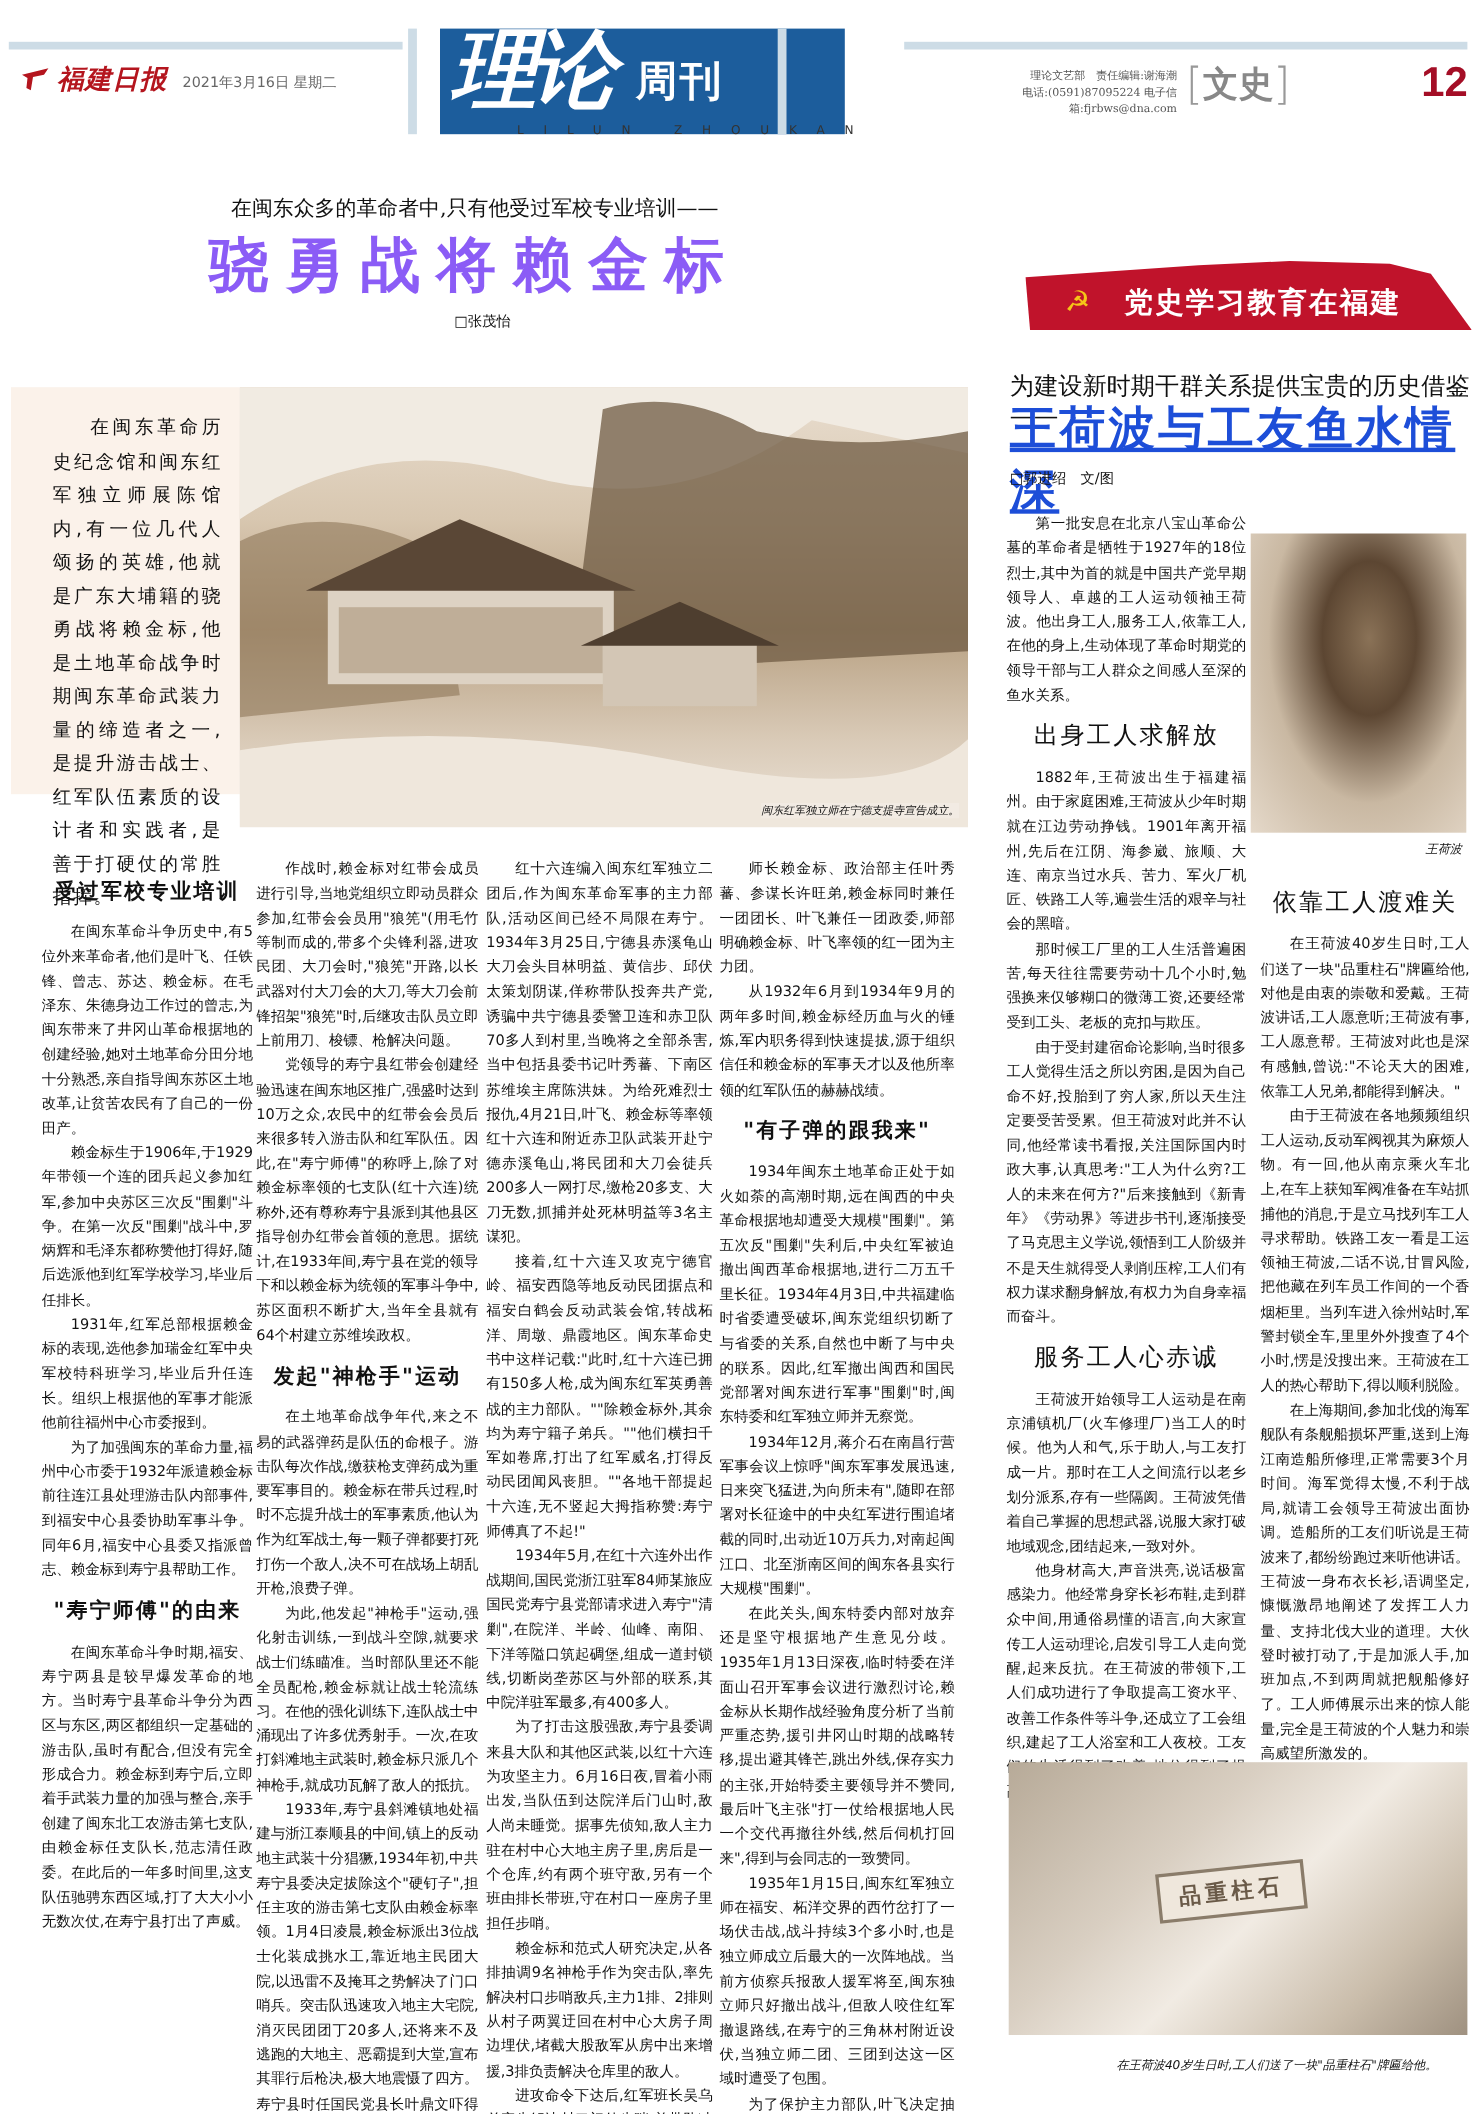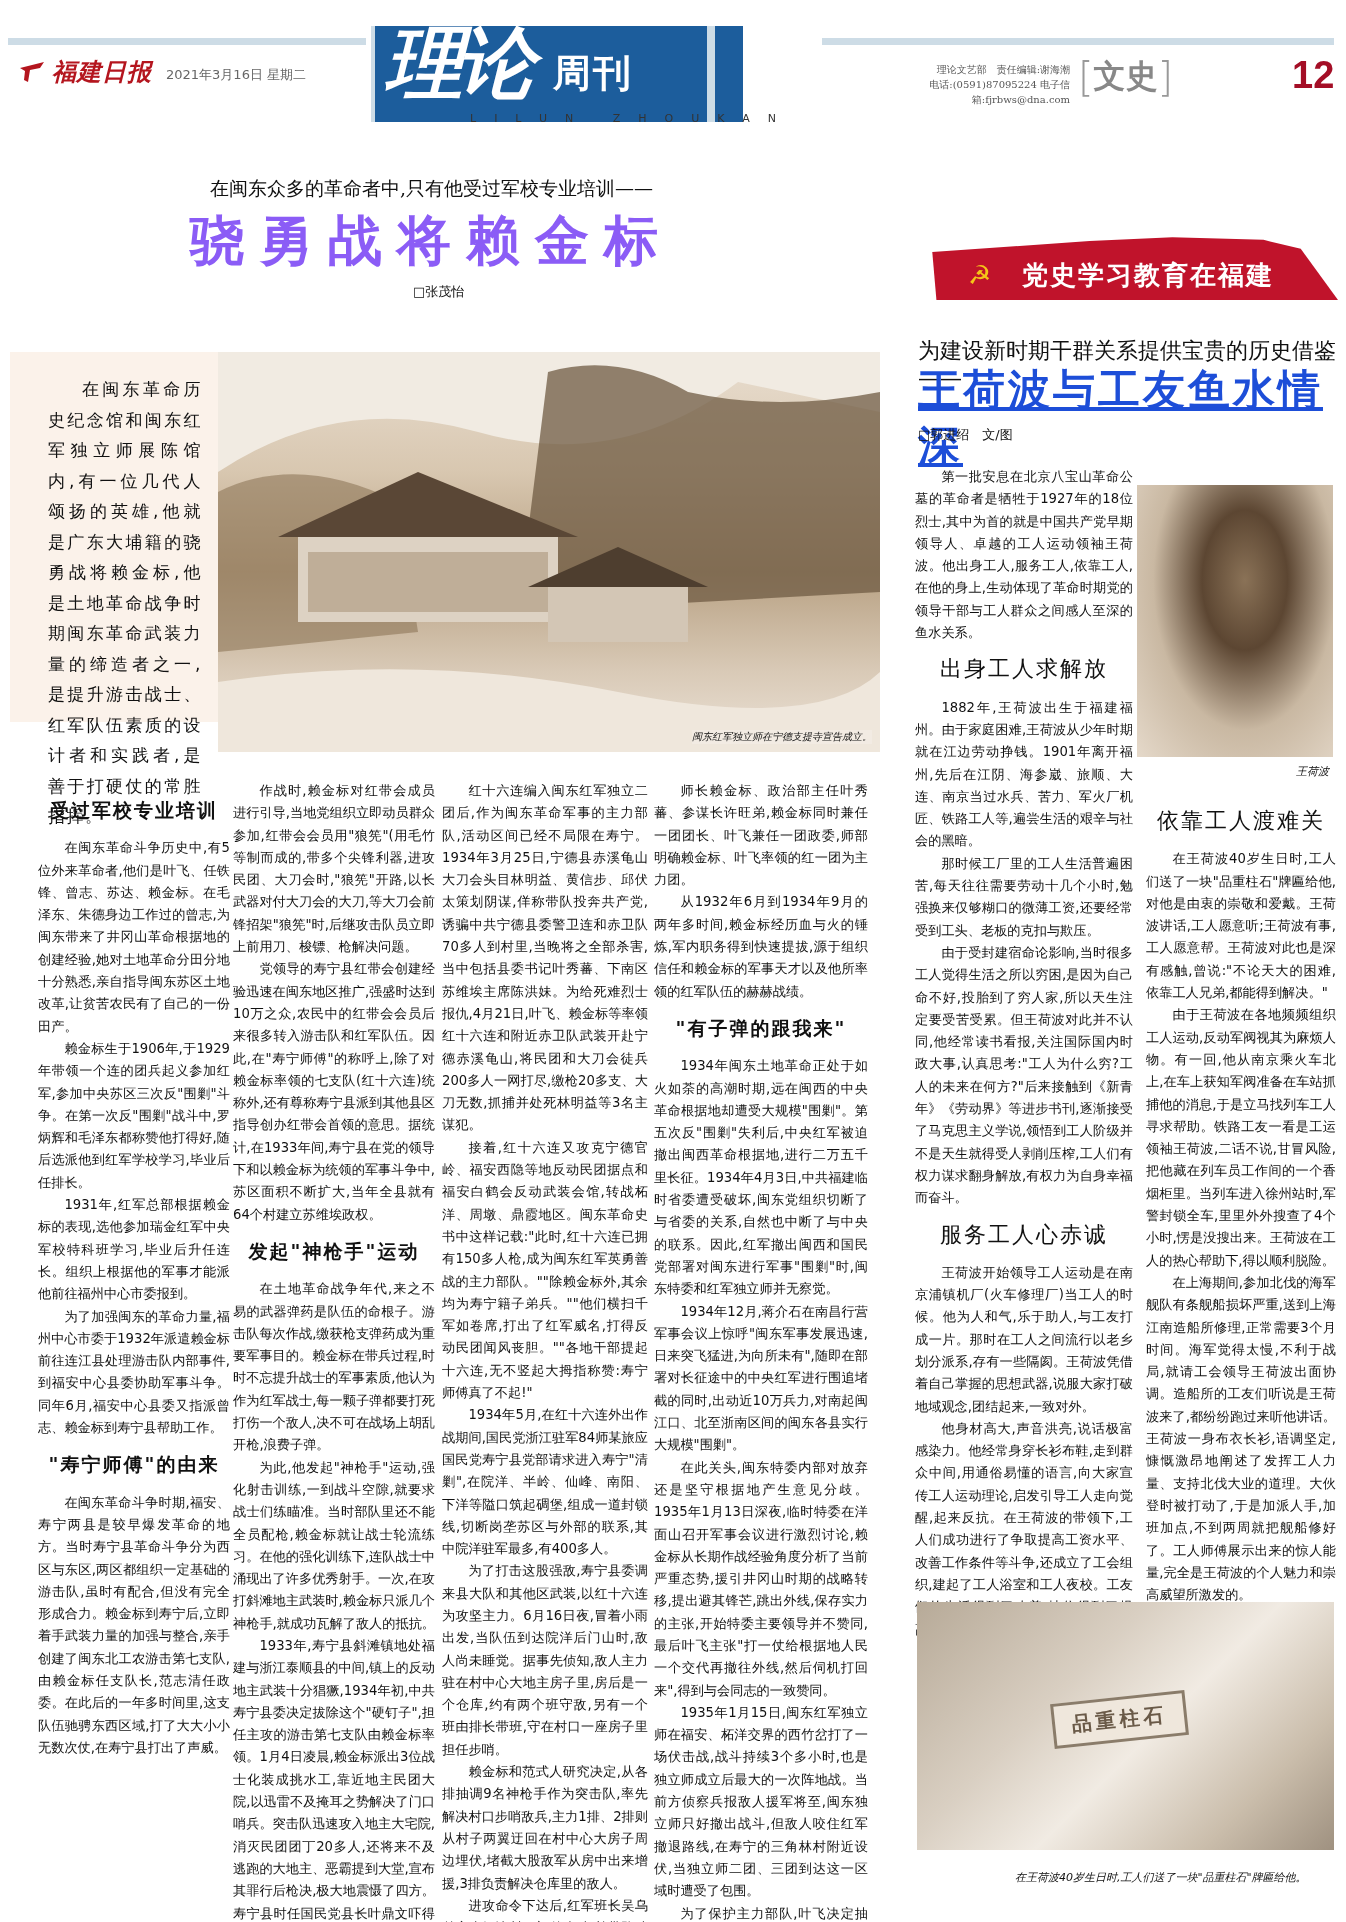--- a/index.html
+++ b/index.html
@@ -10,21 +10,21 @@
   .masthead { position: absolute; left: 0; top: 0; width: 1346px; height: 125px; }
   .mh-bar-left { position: absolute; left: 8px; top: 38px; width: 358px; height: 7px; background: #cddce6; }
   .mh-bar-right { position: absolute; left: 822px; top: 38px; width: 512px; height: 7px; background: #cddce6; }
   .mh-logo { position: absolute; left: 18px; top: 56px; display: flex; align-items: center; gap: 6px; }
   .mh-logo-mark { width: 28px; height: 24px; }
   .mh-logo-text { font-family: "DejaVu Serif", serif; font-size: 24px; color: #b4151e; font-style: italic; font-weight: bold; letter-spacing: 1px; }
   .mh-date { font-size: 13px; color: #666; margin-left: 8px; margin-top: 6px; }
   .mh-brand { position: absolute; left: 371px; top: 26px; width: 344px; height: 96px; }
   .mh-brand-left-stripe { position: absolute; left: 0; top: 0; width: 8px; height: 96px; background: #cddce6; }
   .mh-brand-right-stripe { position: absolute; right: 0; top: 0; width: 8px; height: 96px; background: #cddce6; }
-  .mh-brand-box { position: absolute; left: 4px; top: 0; width: 368px; height: 96px; background: #1c5d9c; }
+  .mh-brand-box { position: absolute; left: 29px; top: 0; width: 368px; height: 96px; background: #1c5d9c; }
   .mh-brand-main { position: absolute; left: 10px; top: -14px; font-family: "DejaVu Serif", serif; font-size: 78px; color: #fff; font-weight: bold; font-style: italic; letter-spacing: -6px; }
   .mh-brand-sub { position: absolute; left: 178px; top: 22px; font-size: 38px; color: #fff; font-weight: bold; letter-spacing: 2px; }
   .mh-brand-pinyin { position: absolute; left: 80px; top: 112px; font-size: 11px; color: #333; letter-spacing: 18px; }
   .mh-info { position: absolute; left: 858px; top: 62px; text-align: right; width: 212px; font-family: "DejaVu Serif", serif; font-size: 10px; color: #555; line-height: 15px; }
   .mh-section { position: absolute; left: 1078px; top: 54px; font-size: 32px; color: #888; font-weight: bold; display: flex; align-items: center; }
   .mh-bracket { font-weight: 300; font-size: 40px; color: #999; }
   .mh-page { position: absolute; left: 1292px; top: 54px; font-size: 38px; font-weight: bold; color: #a40e26; font-family: "Liberation Sans", sans-serif; }
 
   
   .kicker-l { position: absolute; left: 190px; top: 176px; font-family: "DejaVu Serif", serif; font-size: 19px; color: #111; margin-left: 20px; }

